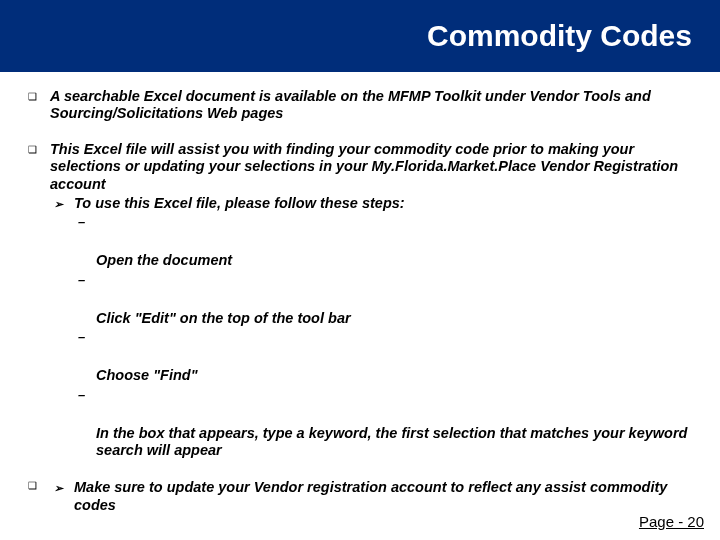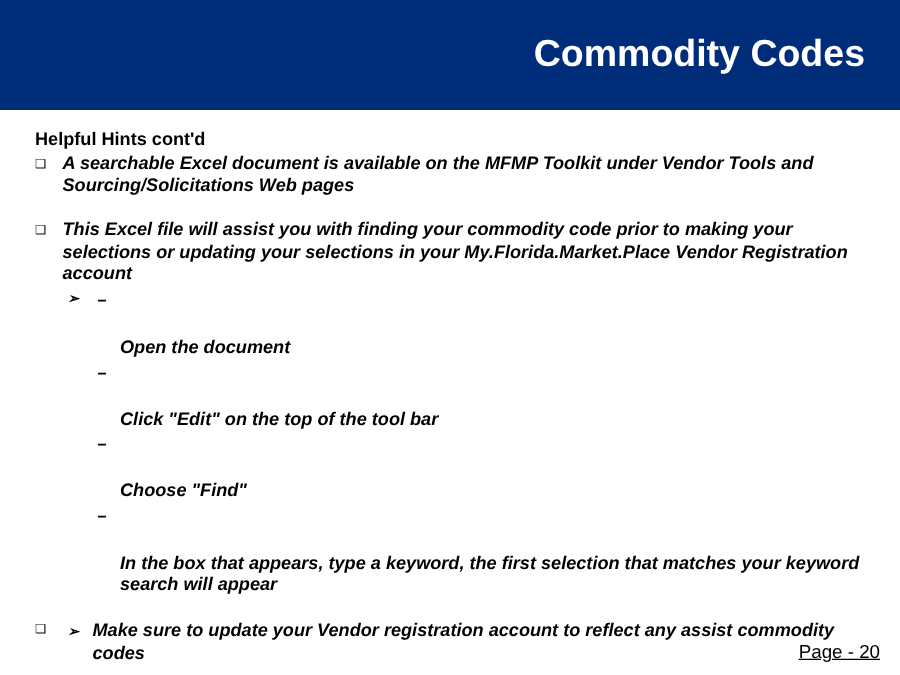--- a/index.html
+++ b/index.html
@@ -6,21 +6,21 @@
   body {
     width: 720px;
     height: 540px;
     font-family: Arial, Helvetica, sans-serif;
     background: #ffffff;
     position: relative;
     overflow: hidden;
   }
   .header {
     width: 100%;
-    height: 88px;
+    height: 72px;
     background: #002d7a;
     display: flex;
     align-items: center;
     justify-content: flex-end;
     padding-right: 28px;
   }
   .title {
     color: #ffffff;
     font-size: 30px;
     font-weight: bold;
@@ -93,34 +93,34 @@
   }
 </style>
 </head>
 <body>
 
 <div class="header">
   <div class="title">Commodity Codes</div>
 </div>
 
 <div class="content">
-  <div class="section-heading">Helpful Hints cont'd</div>
 
   <div class="q-item">
     <div class="q-bullet">❑</div>
     <div class="q-body">A searchable Excel document is available on the MFMP Toolkit under Vendor Tools and Sourcing/Solicitations Web pages</div>
   </div>
 
   <div class="q-item">
     <div class="q-bullet">❑</div>
     <div class="q-body">
       <span>This Excel file will assist you with finding your commodity code prior to making your selections or updating your selections in your My.Florida.Market.Place Vendor Registration account</span>
       <div class="arrow-item">
         <div class="arrow-bullet">➢</div>
         <div class="arrow-body">
+          <span>To use this Excel file, please follow these steps:</span>
           <div class="dash-item">
             <div class="dash-bullet">–</div>
             <div class="dash-body">Open the document</div>
           </div>
           <div class="dash-item">
             <div class="dash-bullet">–</div>
             <div class="dash-body">Click "Edit" on the top of the tool bar</div>
           </div>
           <div class="dash-item">
             <div class="dash-bullet">–</div>

